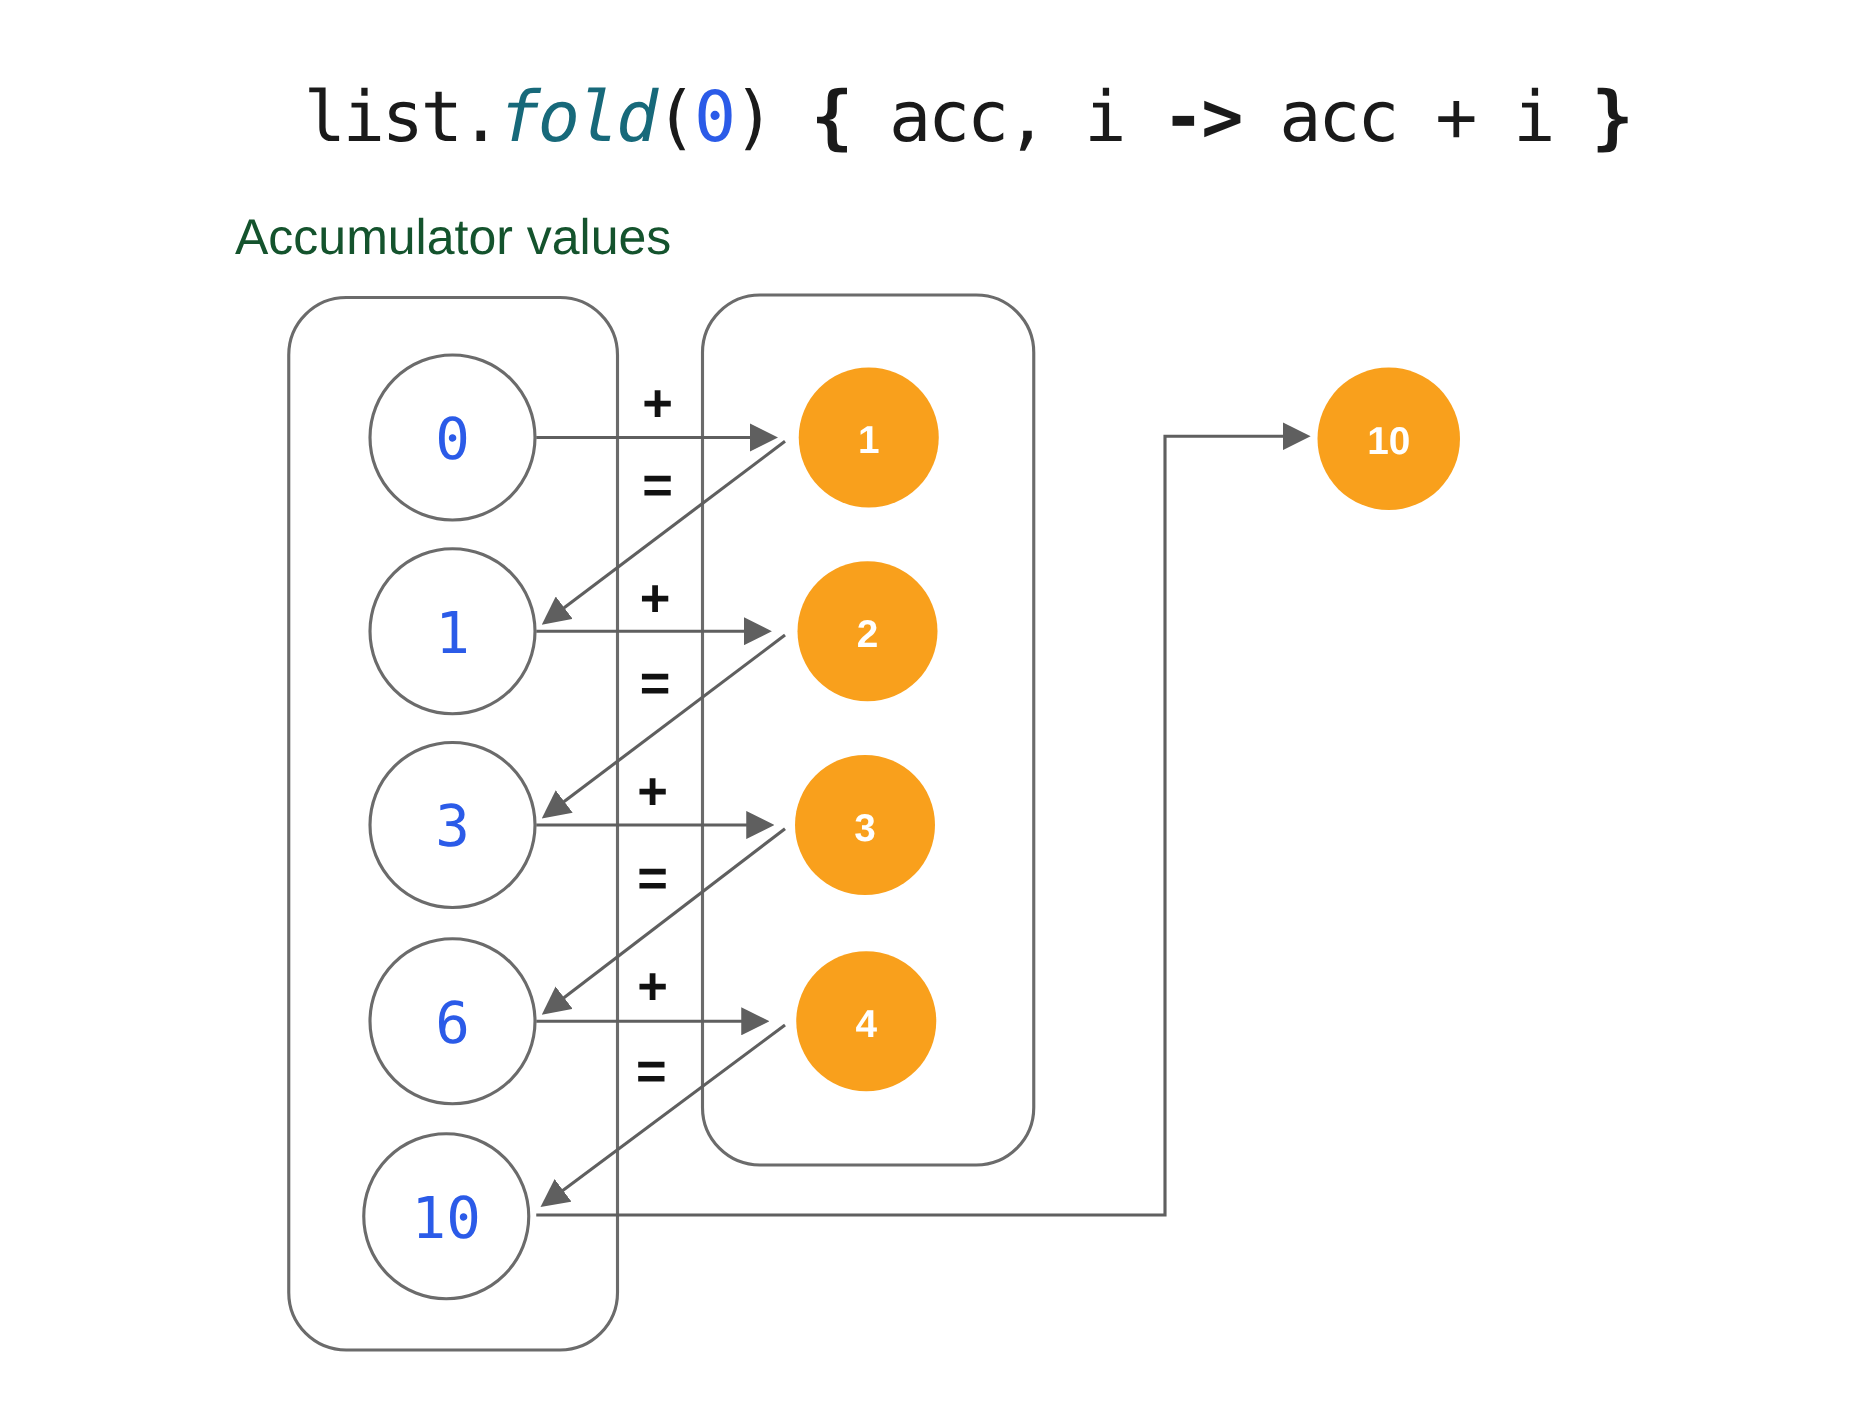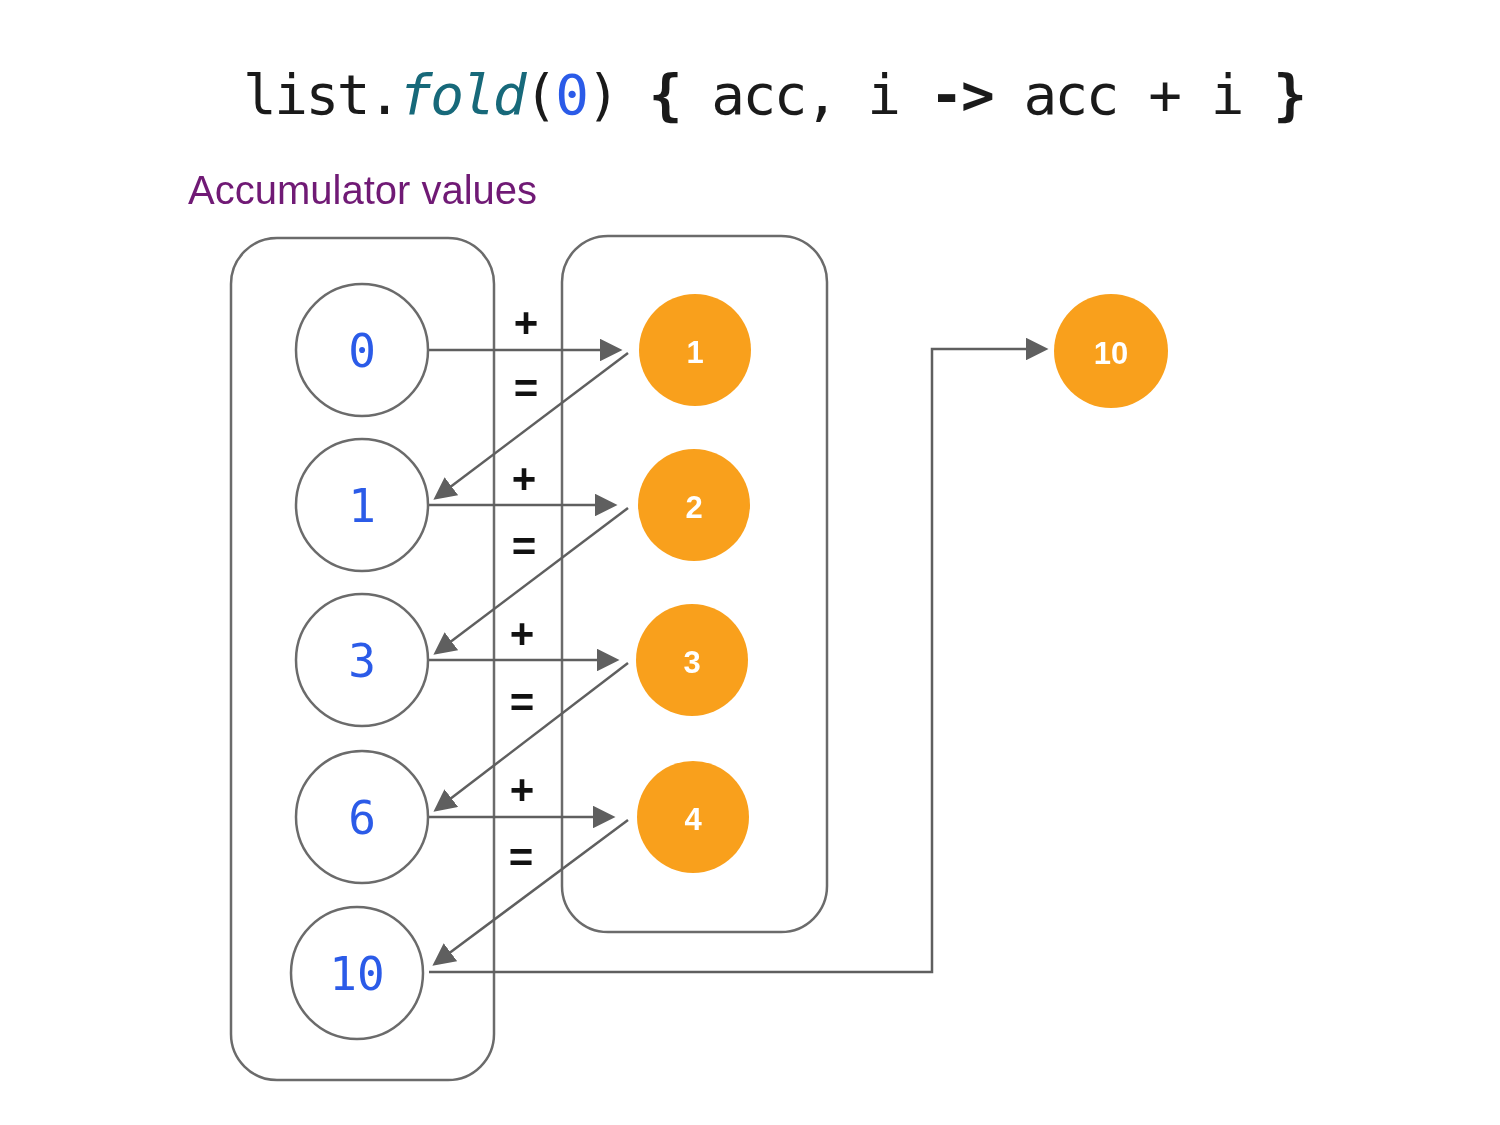--- a/index.html
+++ b/index.html
@@ -3,21 +3,21 @@
 <meta charset="utf-8">
 <style>
   html,body{margin:0;padding:0;background:#ffffff;}
   .canvas{position:relative;width:1500px;height:1125px;background:#ffffff;overflow:hidden;
           font-family:"Liberation Sans",sans-serif;}
   .title{position:absolute;left:243px;top:64px;font-family:"DejaVu Sans Mono",monospace;
          font-size:56px;letter-spacing:-2.5px;color:#1a1a1a;white-space:pre;line-height:1.1;}
   .title .t-fn{color:#17697A;font-style:italic;}
   .title .t-arg{color:#2B5BE8;}
   .title .t-bold{font-weight:bold;}
-  .subtitle{position:absolute;left:188px;top:168px;font-size:40px;color:#701a75;
+  .subtitle{position:absolute;left:188px;top:168px;font-size:40px;color:#14532d;
             font-family:"Liberation Sans",sans-serif;}
   svg{position:absolute;left:0;top:0;}
   .box{fill:none;stroke:#6b6b6b;stroke-width:2.5;}
   .acc-circle{fill:#ffffff;stroke:#6b6b6b;stroke-width:2.5;}
   .acc-num{fill:#2B5BE8;font-family:"DejaVu Sans Mono",monospace;font-size:46px;
            text-anchor:middle;}
   .item-circle{fill:#F9A01C;stroke:none;}
   .item-num{fill:#ffffff;font-family:"Liberation Sans",sans-serif;font-size:31px;
             font-weight:bold;text-anchor:middle;}
   .op{fill:#111111;font-family:"Liberation Sans",sans-serif;font-size:42px;font-weight:bold;

